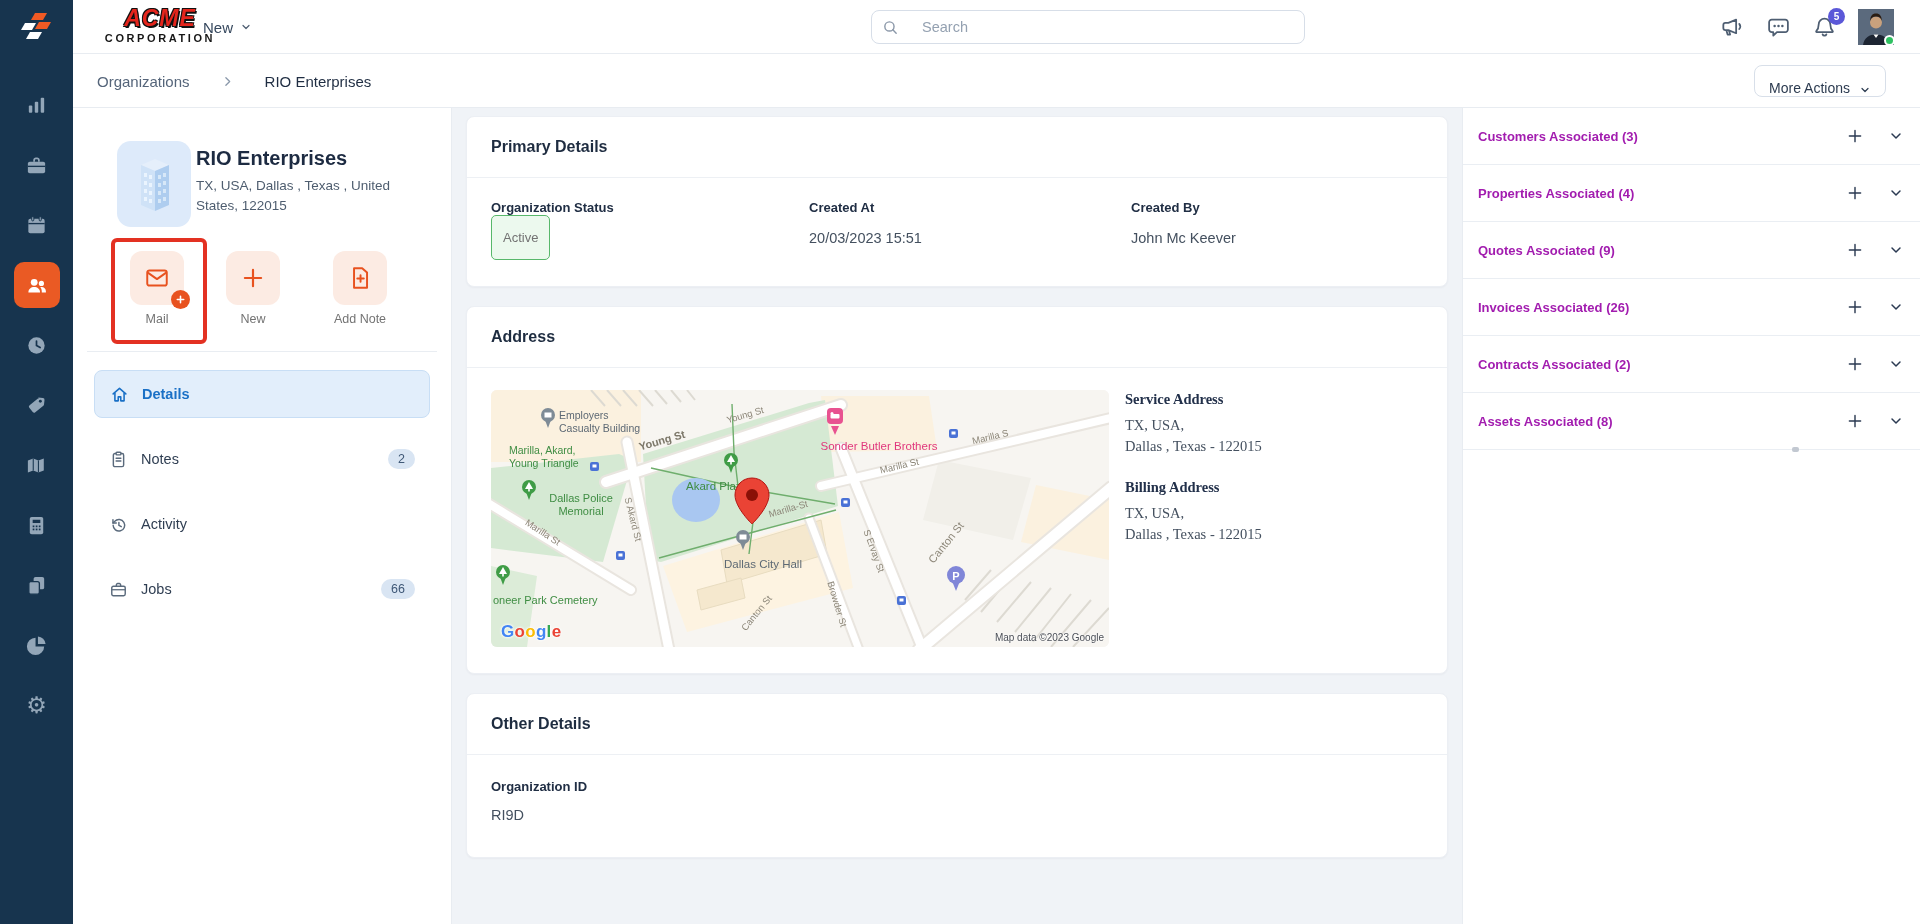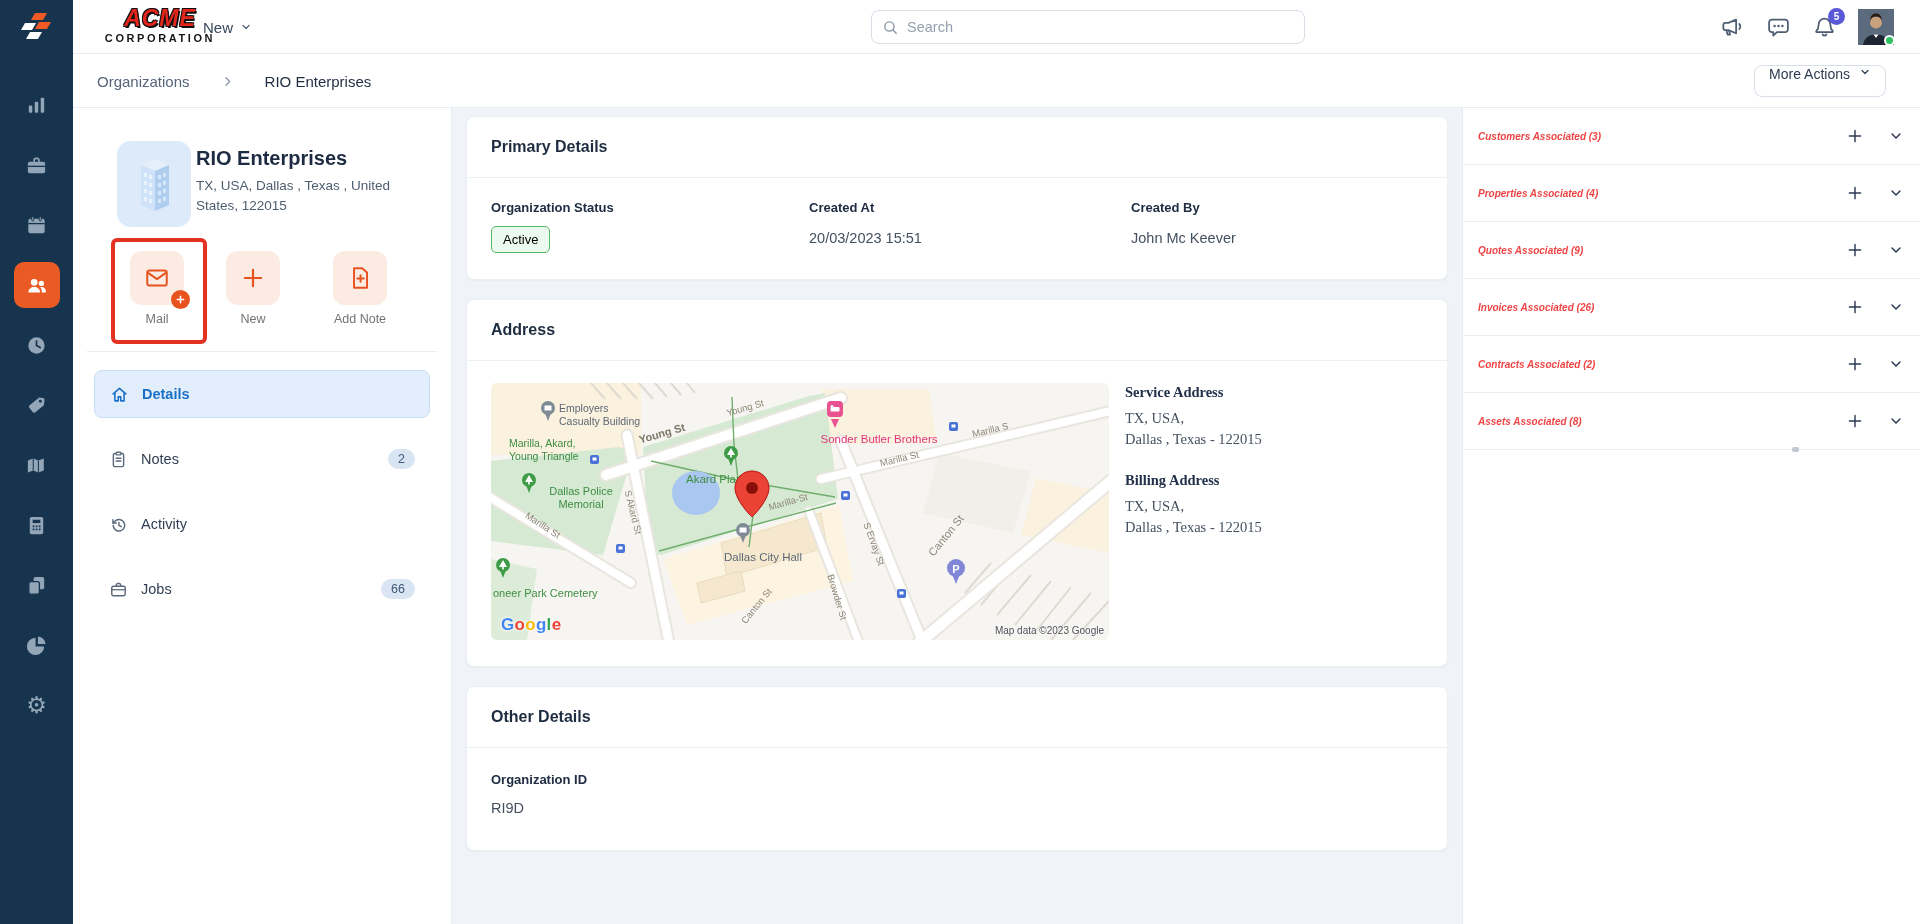--- a/index.html
+++ b/index.html
@@ -17,38 +17,38 @@
 
   
   .topbar { position:absolute; left:73px; top:0; right:0; height:54px; background:#fff; border-bottom:1px solid #e8ecf1; z-index:20; }
   .brand { position:absolute; left:27px; top:7px; width:120px; text-align:center; }
   .brand-name { font-size:23px; font-weight:900; letter-spacing:1px; color:#e4251c; font-style:italic; line-height:1;
     text-shadow:-1px -1px 0 #111,1px -1px 0 #111,-1px 1px 0 #111,1.5px 1.5px 0 #111; }
   .brand-sub { font-size:11px; font-weight:700; letter-spacing:2.6px; color:#161616; margin-top:2px; }
   .new-menu { position:absolute; left:130px; top:0; height:54px; display:flex; align-items:center; gap:7px; cursor:pointer; }
   .new-menu span { font-size:15px; color:#36485e; }
   .search { position:absolute; left:798px; top:10px; width:434px; height:34px; border:1px solid #d7dee8; border-radius:8px;
-    display:flex; align-items:center; padding:0 10px; gap:8px; background:#fff; }
+    display:flex; align-items:center; padding:0 10px; gap:23px; background:#fff; }
   .search input { border:none; outline:none; font-size:14.5px; color:#333; width:100%; font-family:inherit; }
   .search input::placeholder { color:#94a1b1; }
   .top-icons { position:absolute; right:26px; top:0; height:54px; display:flex; align-items:center; gap:21px; }
   .tico { position:relative; cursor:pointer; display:flex; }
   .badge-dot { position:absolute; top:-7px; right:-8px; min-width:17px; height:17px; border-radius:50%; background:#5b58d8;
     color:#fff; font-size:10px; font-weight:700; display:flex; align-items:center; justify-content:center; }
   .avatar { position:relative; width:36px; height:36px; border-radius:50%; overflow:visible; cursor:pointer; }
   .avatar svg { border-radius:50%; display:block; }
   .online-dot { position:absolute; right:-1px; bottom:-1px; width:11px; height:11px; border-radius:50%; background:#2fc162; border:2px solid #fff; }
 
   
   .crumbbar { position:absolute; left:73px; top:54px; right:0; height:54px; background:#fff; border-bottom:1px solid #e8ecf1; z-index:10; }
   .crumbs { position:absolute; left:24px; top:0; height:54px; display:flex; align-items:center; gap:31px; }
   .crumb-parent { font-size:15px; color:#55657a; cursor:pointer; }
   .crumb-current { font-size:15px; color:#1f2d42; font-weight:500; }
   .more-actions { position:absolute; right:34px; top:11px; height:32px; padding:0 14px; background:#fff; border:1px solid #d8dfe9;
-    border-radius:8px; display:flex; align-items:flex-start; gap:9px; font-size:14px; color:#2c3b50; cursor:pointer; }
+    border-radius:8px; display:flex; align-items:flex-end; gap:9px; font-size:14px; color:#2c3b50; cursor:pointer; }
 
   
   .orgpanel { position:absolute; left:73px; top:108px; width:379px; bottom:0; background:#fff; border-right:1px solid #e8ecf1; }
   .org-avatar { position:absolute; left:44px; top:33px; width:74px; height:86px; border-radius:14px; background:#ddeafa;
     display:flex; align-items:center; justify-content:center; }
   .org-name { position:absolute; left:123px; top:39px; font-size:20px; font-weight:700; color:#1d2b42; }
   .org-address { position:absolute; left:123px; top:68px; width:212px; font-size:13.5px; line-height:1.45; color:#4e5d6f; }
   .qa { position:absolute; top:143px; width:84px; display:flex; flex-direction:column; align-items:center; cursor:pointer; }
   .qa-tile { width:54px; height:54px; border-radius:12px; background:#fcebe3; display:flex; align-items:center; justify-content:center; position:relative; }
   .qa-label { margin-top:7px; font-size:12.5px; color:#737373; }
@@ -63,38 +63,38 @@
   .nav-item.active .lbl { color:#1a70c6; font-weight:700; }
   .nav-badge { margin-left:auto; background:#d9e5f3; color:#3f5877; font-size:12.5px; padding:3px 10px; border-radius:11px; }
 
   
   .center { position:absolute; left:452px; top:108px; width:1010px; bottom:0; background:#f0f3f7; padding:8px 14px; overflow:hidden; }
   .card { background:#fff; border:1px solid #eceff4; border-radius:8px; box-shadow:0 1px 2px rgba(16,30,54,.04); margin-bottom:19px; }
   .card-head { padding:21px 24px; border-bottom:1px solid #edf0f4; font-size:16px; font-weight:700; color:#1e2c40; }
   .pd-body { display:grid; grid-template-columns:318px 322px 1fr; padding:22px 24px 26px; }
   .fld-label { font-size:13px; font-weight:600; color:#202e44; }
   .fld-value { margin-top:15px; font-size:14.5px; color:#44505f; }
-  .status-pill { display:inline-block; margin-top:11px; font-size:13px; color:#000000; background:#ecf9ee; border:1px solid #58b86b;
-    border-radius:5px; padding:5px 11px; }
+  .status-pill { display:inline-block; font-size:13px; color:#737373; background:#ecf9ee; border:1px solid #58b86b;
+    border-radius:5px; padding:14px 11px; }
   .addr-body { display:flex; padding:22px 24px 26px; }
   .mapbox { position:relative; width:618px; height:257px; border-radius:6px; overflow:hidden; flex:none; background:#f7f5f1; cursor:grab; }
   .map-google { position:absolute; left:10px; bottom:5px; font-size:17px; font-weight:700; letter-spacing:.3px;
     text-shadow:0 0 3px #fff,0 0 3px #fff; }
   .map-attrib { position:absolute; right:5px; bottom:4px; font-size:10px; color:#4c5058; text-shadow:0 0 3px #fff,0 0 3px #fff; }
   .addr-col { margin-left:16px; padding-top:1px;font-family:Liberation Serif, serif; }
   .addr-h { font-size:14.5px; font-weight:700; color:#22304a; }
   .addr-line { font-size:14.5px; color:#44505f; margin-top:9px; }
   .addr-gap { height:24px; }
   .od-body { padding:24px 24px 34px; }
   .od-value { margin-top:13px; font-size:14.5px; color:#44505f; }
 
   
   .assoc { position:absolute; right:0; top:108px; width:458px; bottom:0; background:#fff; border-left:1px solid #e8ecf1; }
   .assoc-row { height:57px; display:flex; align-items:center; padding:0 16px 0 15px; border-bottom:1px solid #eaeef3; }
-  .assoc-label { font-size:10px; font-weight:600; color:#ef4444;font-style:italic; }
+  .assoc-label { font-size:13px; font-weight:600; color:#a21caf; }
   .assoc-tools { margin-left:auto; display:flex; align-items:center; gap:24px; }
   .assoc-tools .t { cursor:pointer; display:flex; }
   .scroll-nub { position:absolute; left:329px; top:339px; width:7px; height:5px; border-radius:2px; background:#c2c8d1; }
 
   svg { overflow:visible; }
   .mapsvg text { font-family:"Liberation Sans", sans-serif; }
   .street { fill:#8d8779; font-size:9.5px; }
   .poi-gray { fill:#5d6974; font-size:10.5px; font-weight:500; }
   .poi-green { fill:#3f8d43; font-size:11px; font-weight:500; }
   .poi-pink { fill:#e0387d; font-size:11.5px; font-weight:500; }

